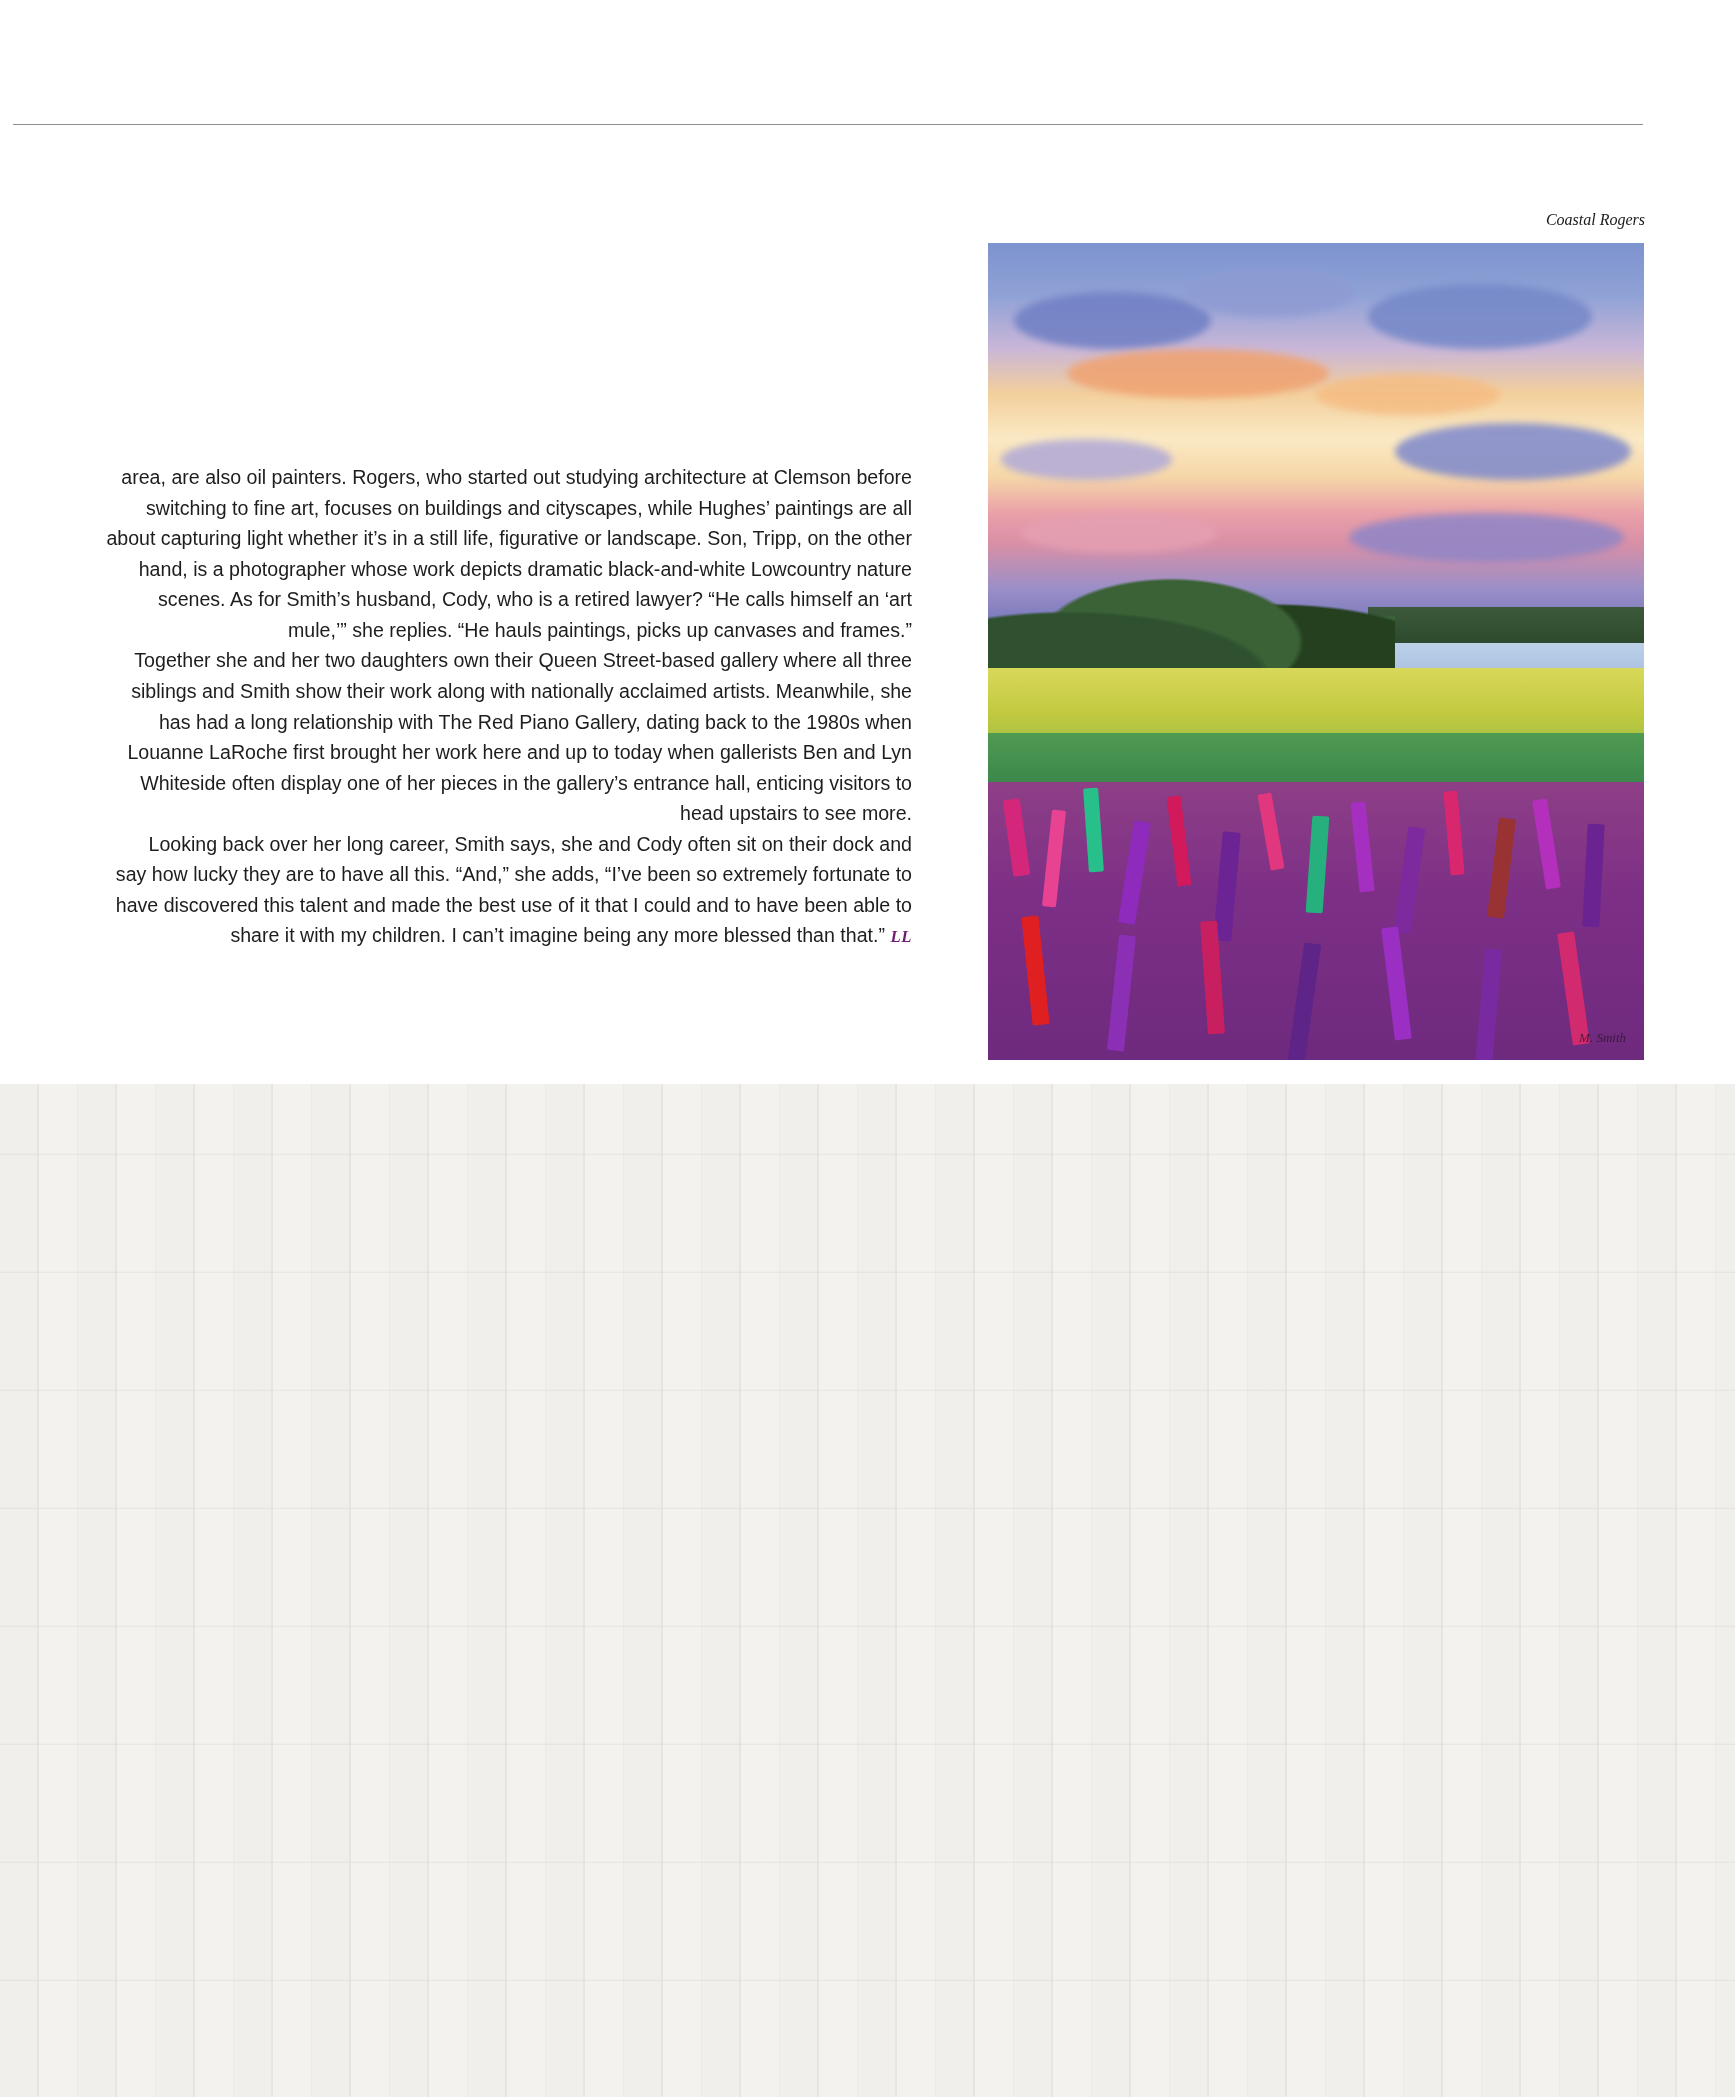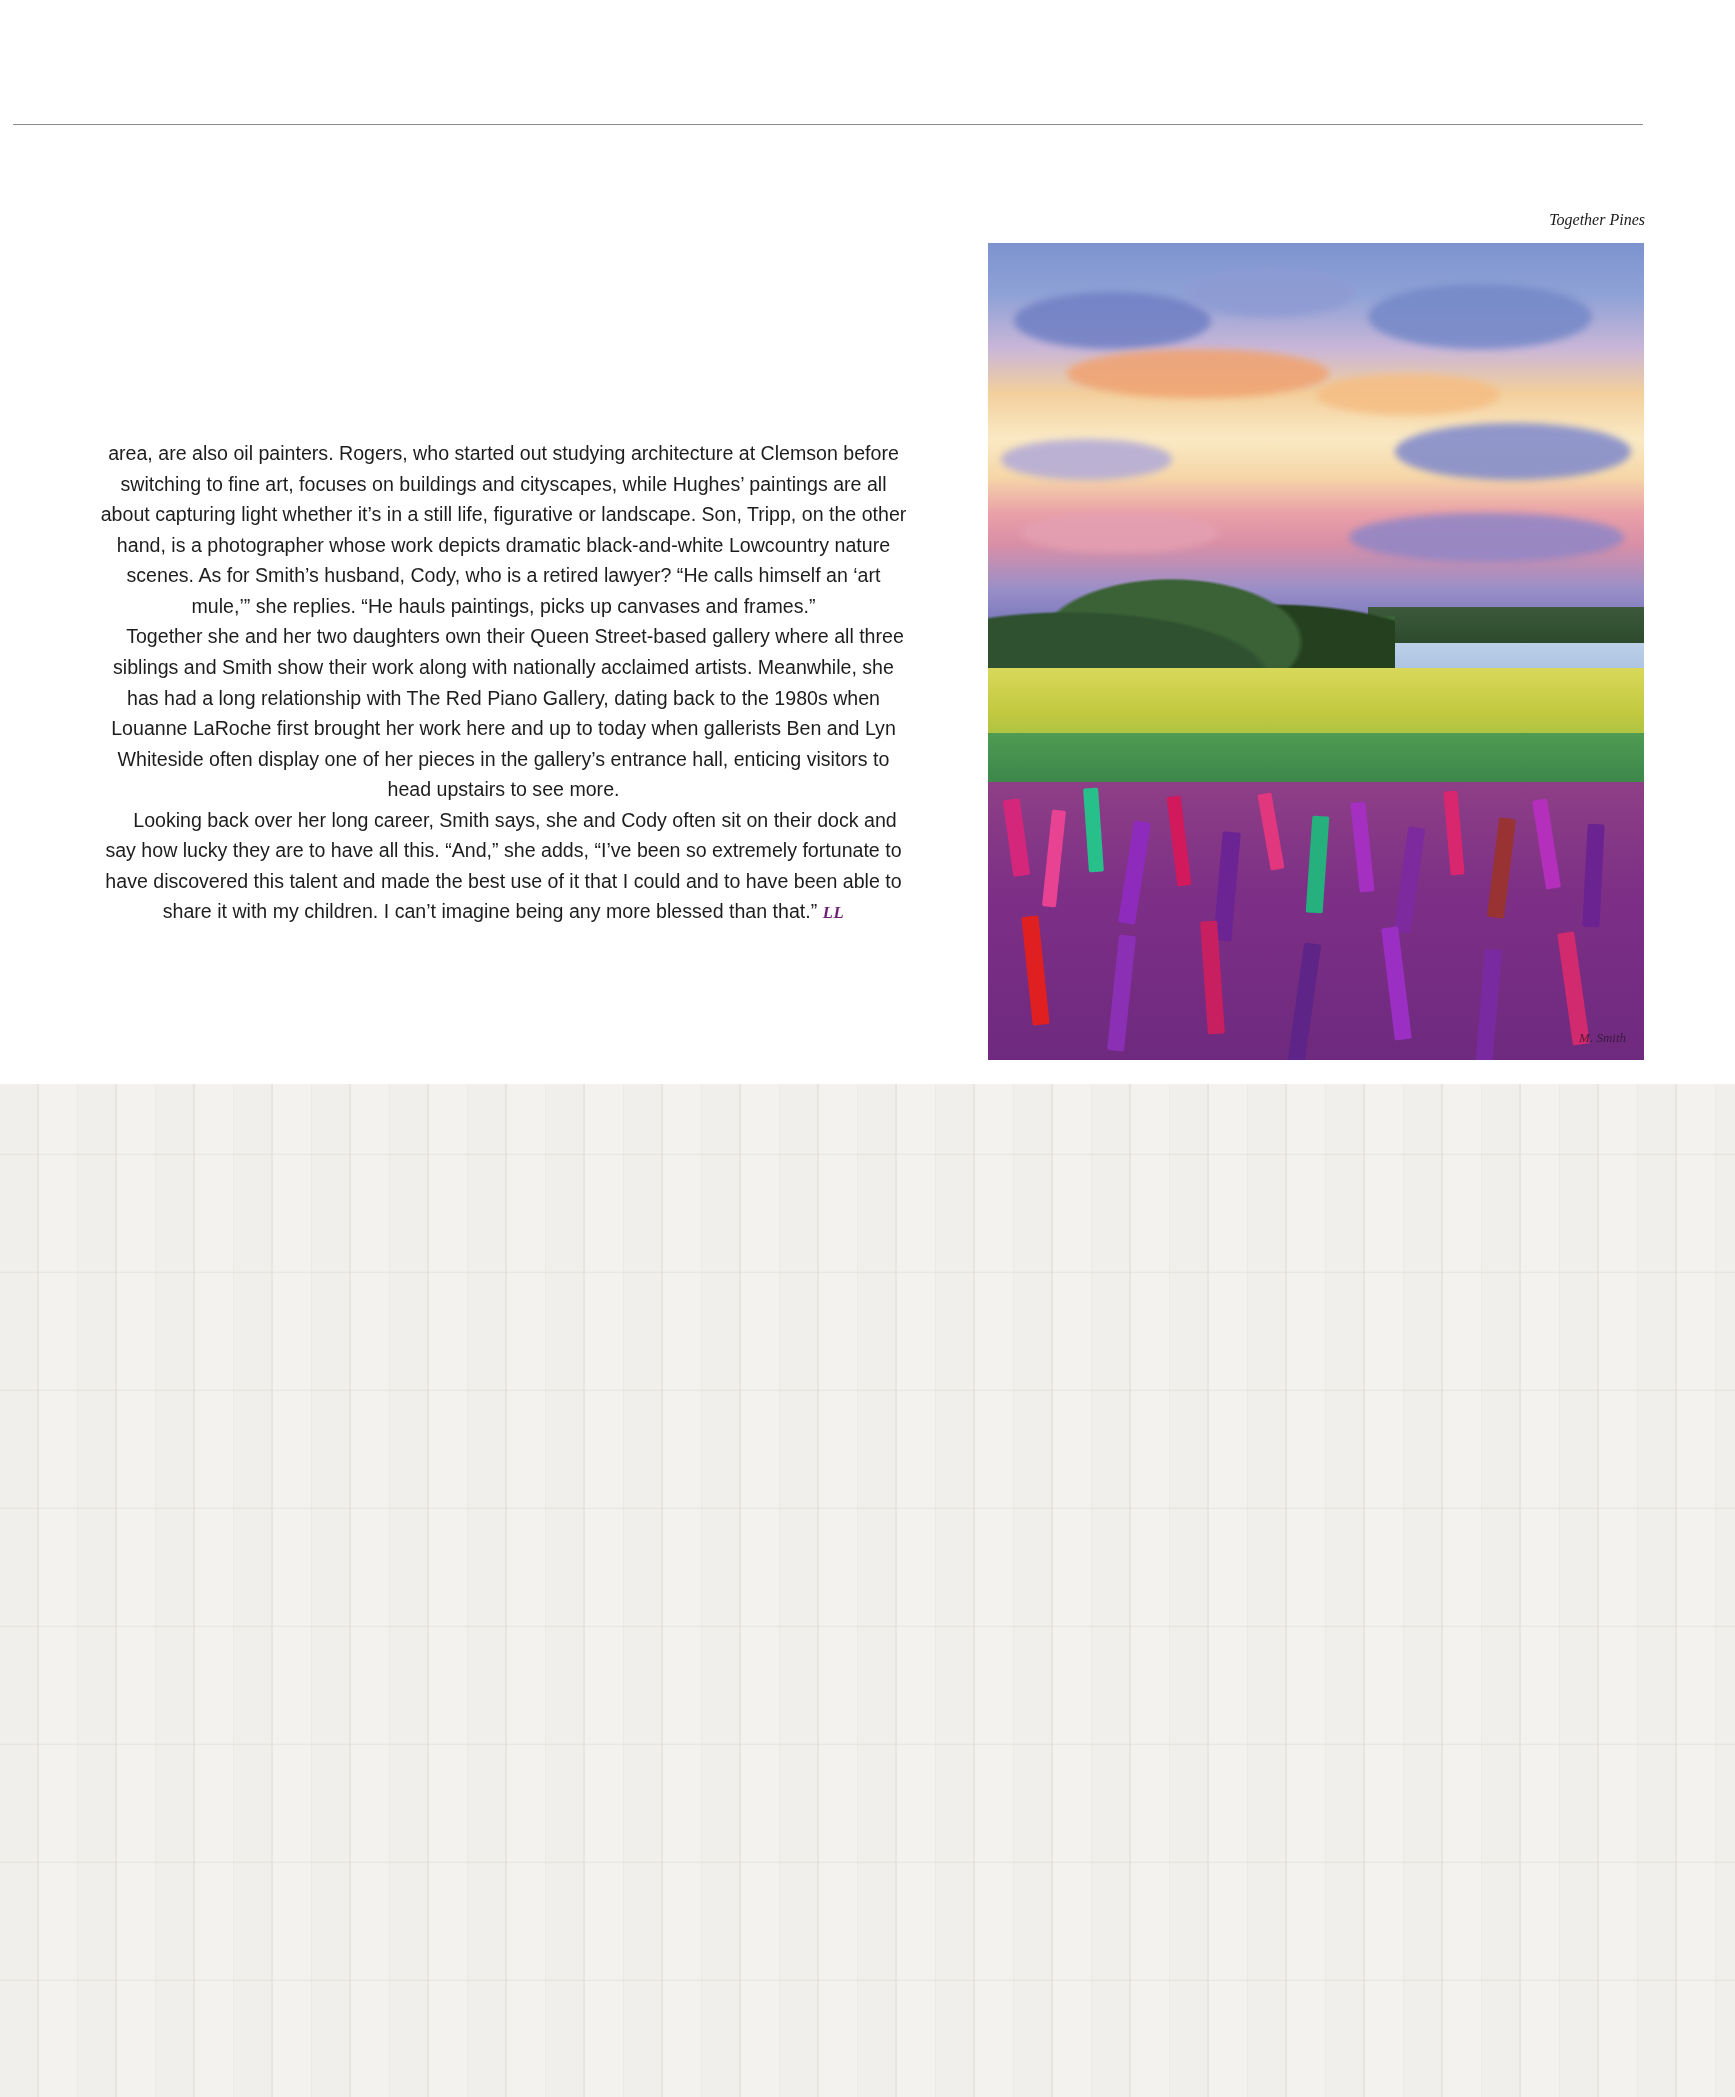--- a/index.html
+++ b/index.html
@@ -43,26 +43,26 @@
     font-style: italic;
     font-size: 48px;
     line-height: 1.22;
     color: #111111;
     letter-spacing: -0.3px;
   }
 
   .body-col {
     position: absolute;
     left: 95px;
-    top: 438px;
+    top: 462px;
     width: 817px;
     font-size: 19.6px;
     line-height: 1.56;
     color: #1d1d1d;
-    text-align: center;
+    text-align: right;
   }
   .body-col p {
     margin: 0;
   }
   .body-col p + p {
     text-indent: 23px;
   }
   .endmark {
     font-family: "Liberation Serif", serif;
     font-style: italic;
@@ -202,21 +202,21 @@
 
   <div class="top-rule"></div>
 
 
   <div class="body-col">
     <p>area, are also oil painters. Rogers, who started out studying architecture at Clemson before switching to fine art, focuses on buildings and cityscapes, while Hughes’ paintings are all about capturing light whether it’s in a still life, figurative or landscape. Son, Tripp, on the other hand, is a photographer whose work depicts dramatic black-and-white Lowcountry nature scenes. As for Smith’s husband, Cody, who is a retired lawyer? “He calls himself an ‘art mule,’” she replies. “He hauls paintings, picks up canvases and frames.”</p>
     <p>Together she and her two daughters own their Queen Street-based gallery where all three siblings and Smith show their work along with nationally acclaimed artists. Meanwhile, she has had a long relationship with The Red Piano Gallery, dating back to the 1980s when Louanne LaRoche first brought her work here and up to today when gallerists Ben and Lyn Whiteside often display one of her pieces in the gallery’s entrance hall, enticing visitors to head upstairs to see more.</p>
     <p><span>Looking back over her long career, Smith says, she and Cody often sit on their dock and say how lucky they are to have all this. “And,” she adds, “I’ve been so extremely fortunate to have discovered this talent and made the best use of it that I could and to have been able to share it with my children. I can’t imagine being any more blessed than that.”</span> <span class="endmark">LL</span></p>
   </div>
 
-  <div class="caption-coastal">Together Pines</div>
+  <div class="caption-coastal">Coastal Rogers</div>
 
   <div class="art-coastal">
     <div class="sky"></div>
 
     <div class="cloud" style="left:4%; top:6%; width:30%; height:7%; background:#6f7fc4;"></div>
     <div class="cloud" style="left:30%; top:3%; width:26%; height:6%; background:#8e9bd3;"></div>
     <div class="cloud" style="left:58%; top:5%; width:34%; height:8%; background:#7488c8;"></div>
     <div class="cloud" style="left:12%; top:13%; width:40%; height:6%; background:#f0a270;"></div>
     <div class="cloud" style="left:50%; top:16%; width:28%; height:5%; background:#f5bd84;"></div>
     <div class="cloud" style="left:62%; top:22%; width:36%; height:7%; background:#7f89cc;"></div>

